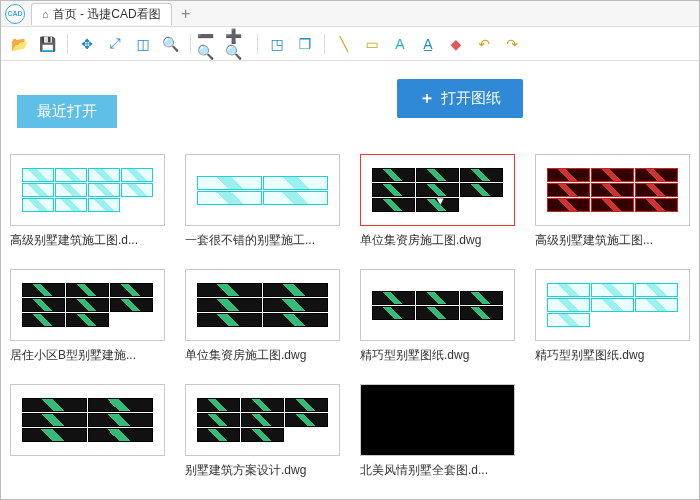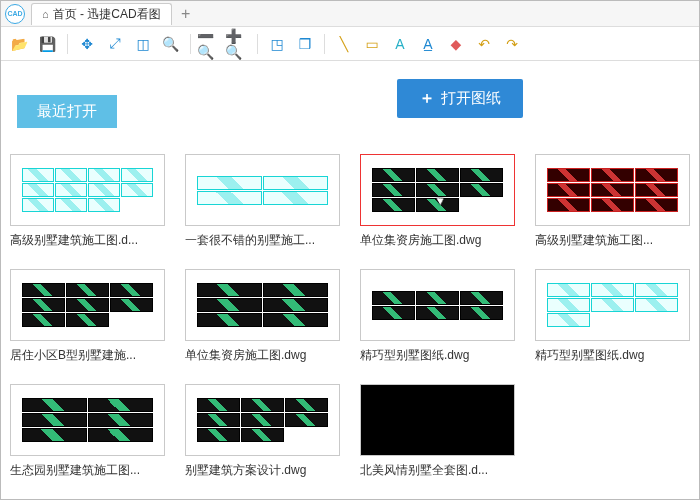--- a/index.html
+++ b/index.html
@@ -326,21 +326,20 @@
         <div class="thumb">
           <div class="tiles c2">
             <div class="tile black"></div>
             <div class="tile black"></div>
             <div class="tile black"></div>
             <div class="tile black"></div>
             <div class="tile black"></div>
             <div class="tile black"></div>
           </div>
         </div>
-        <div class="fname">生态园别墅建筑施工图...</div>
       </div>
       <div class="card">
         <div class="thumb">
           <div class="tiles c3">
             <div class="tile black"></div>
             <div class="tile black"></div>
             <div class="tile black"></div>
             <div class="tile black"></div>
             <div class="tile black"></div>
             <div class="tile black"></div>

